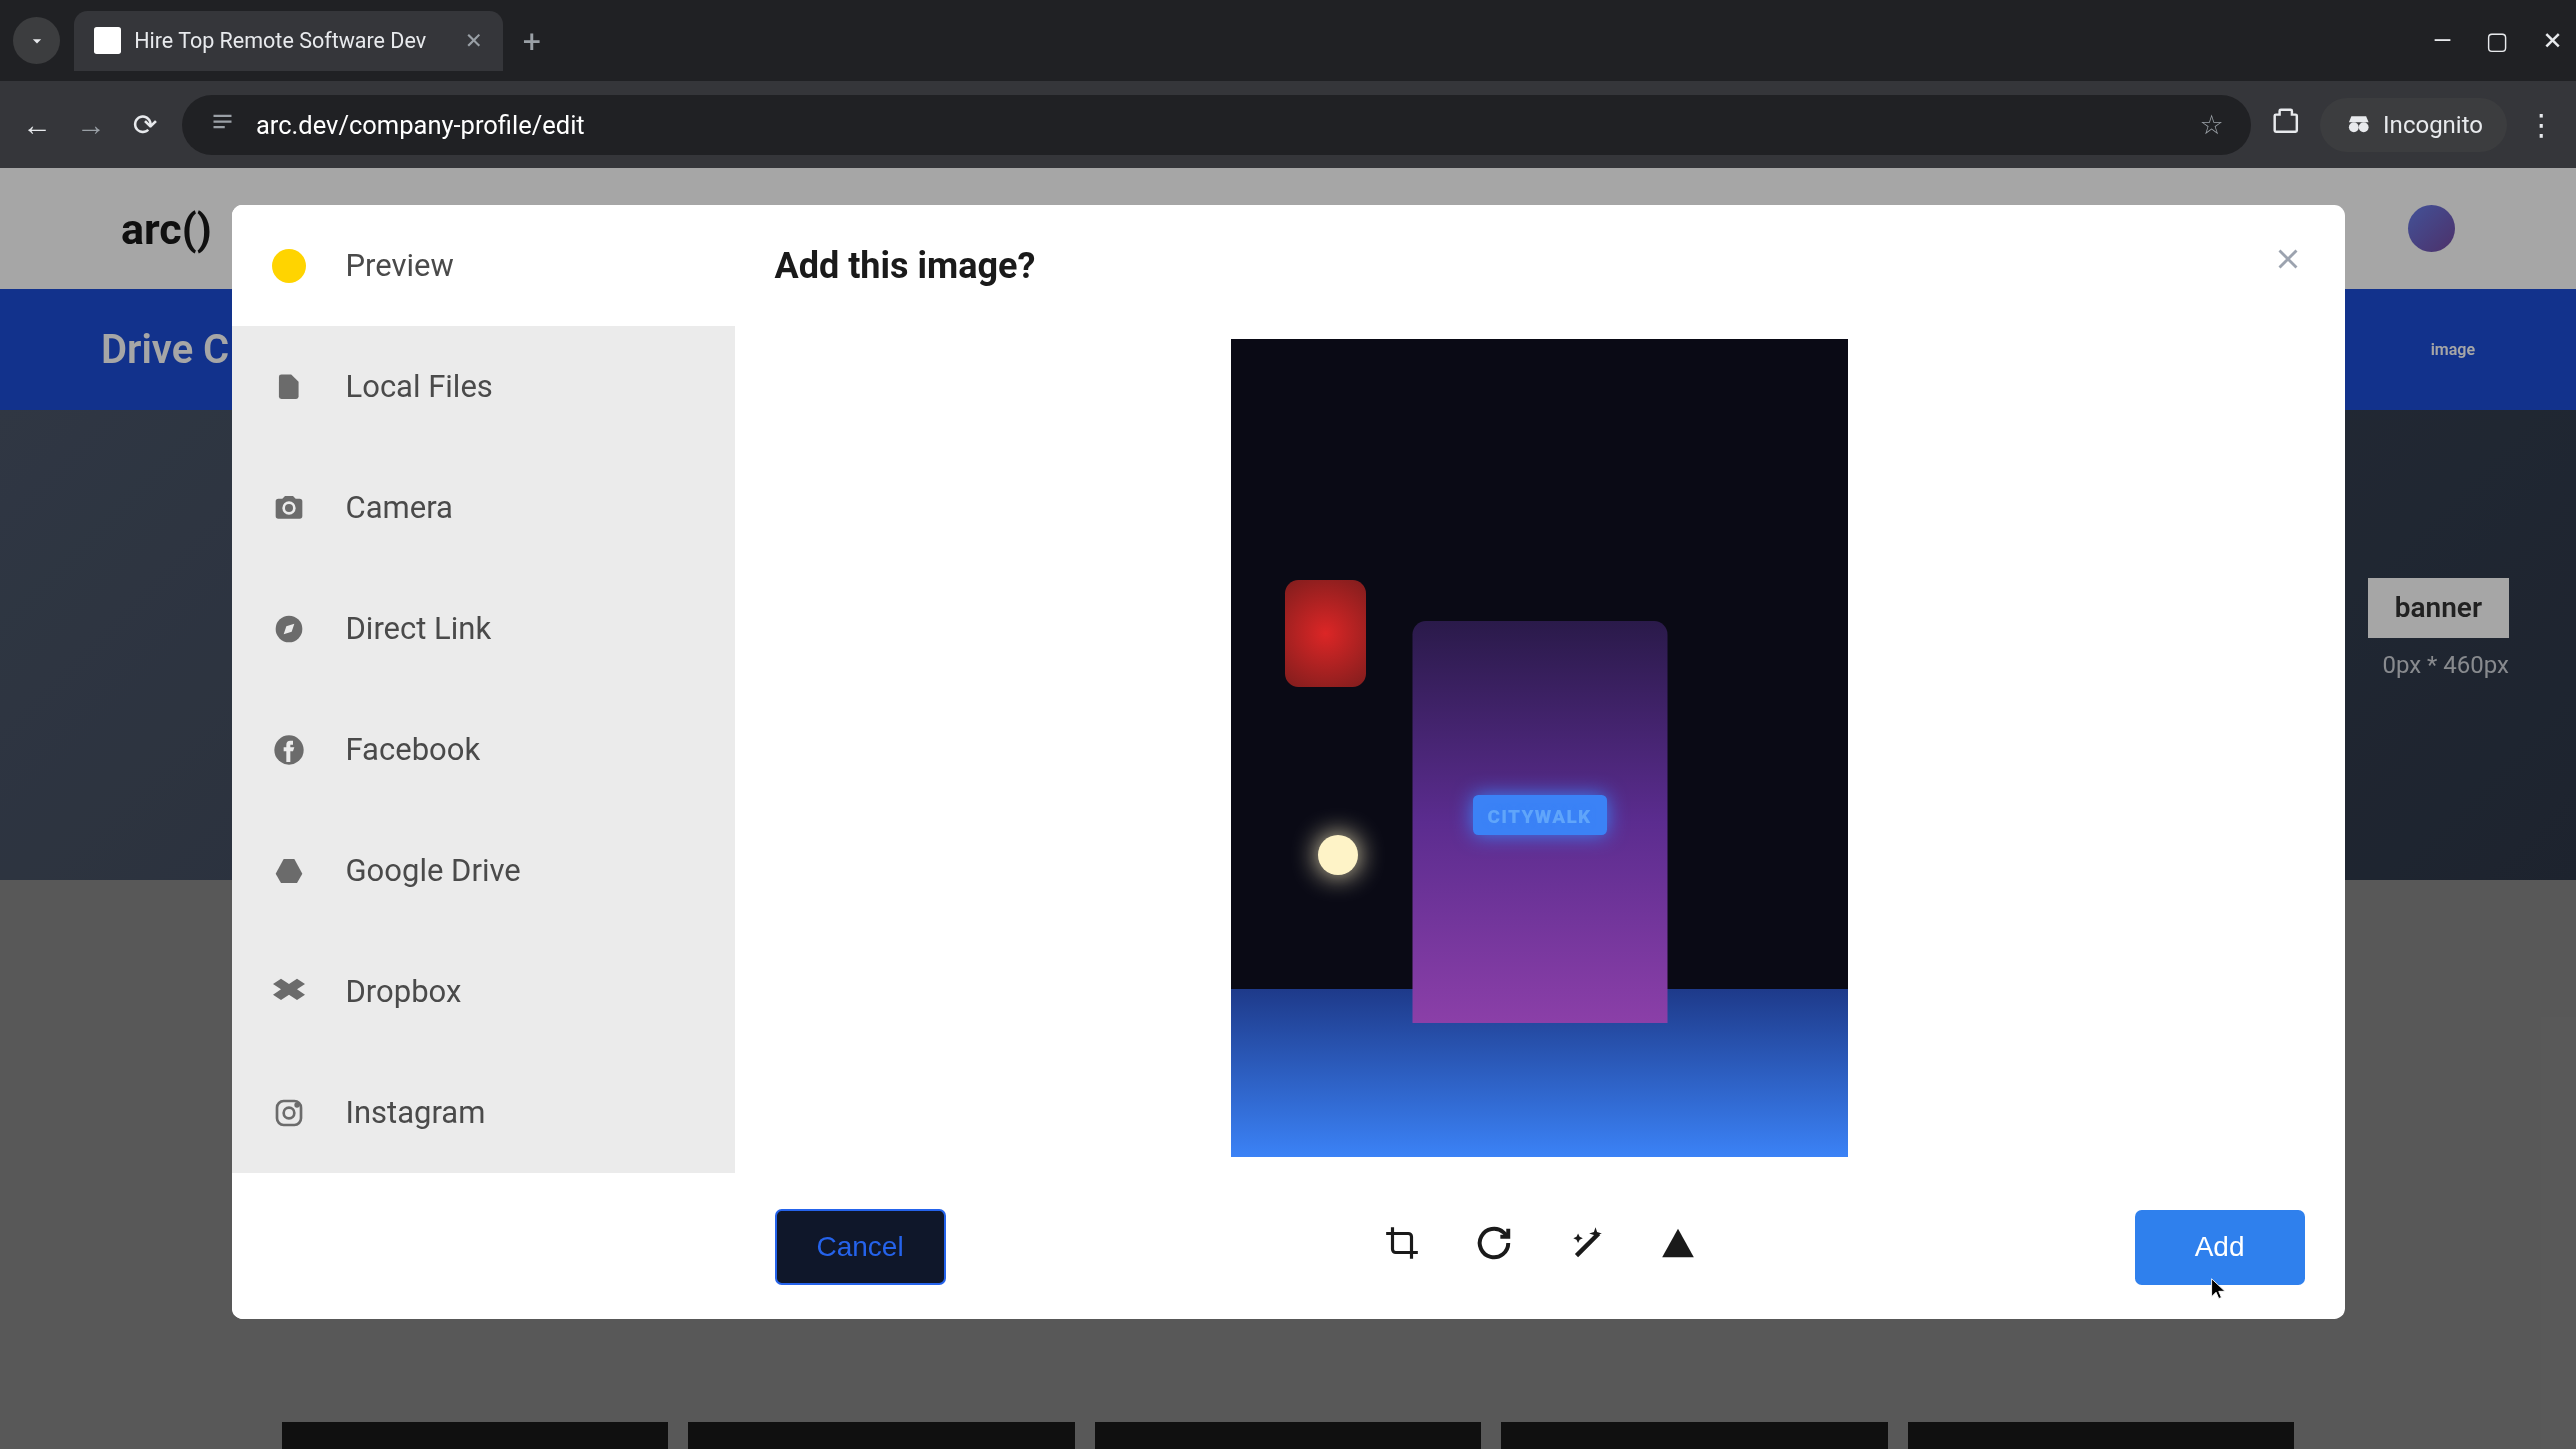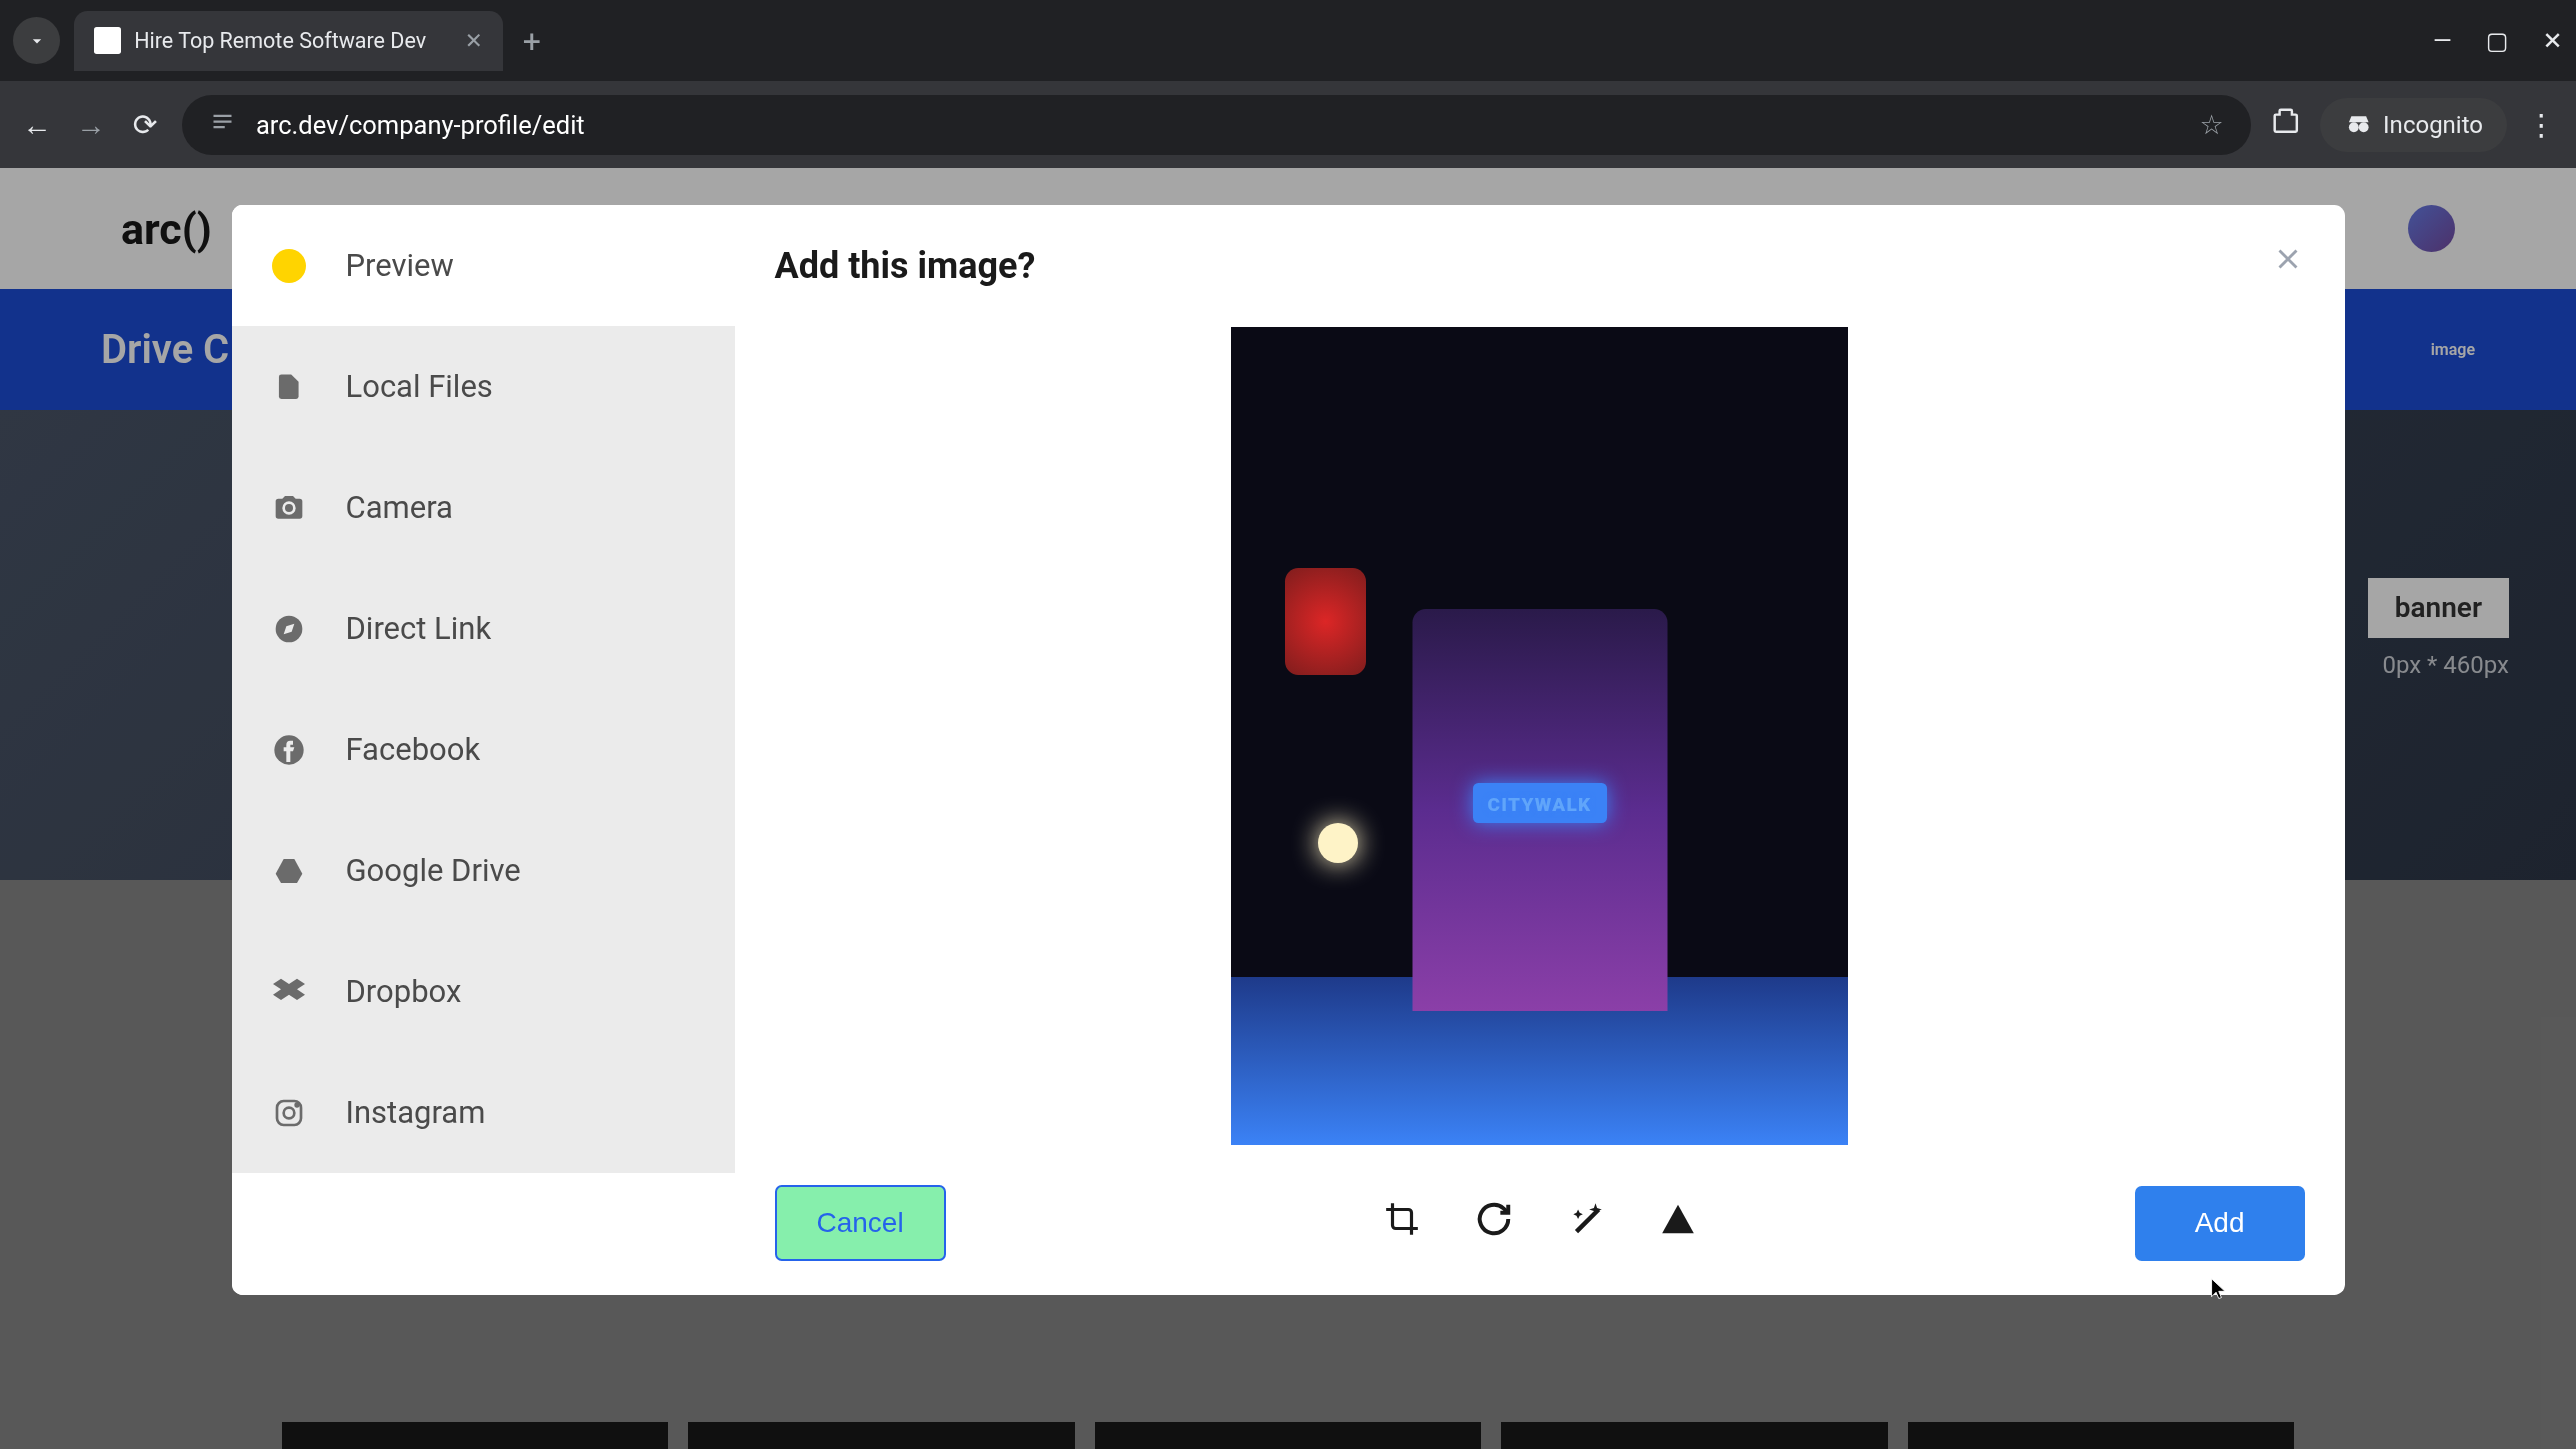--- a/index.html
+++ b/index.html
@@ -256,20 +256,21 @@
       color: #4a4a4a;
     }
 
     
     .modal-main {
       flex: 1;
       display: flex;
       flex-direction: column;
       padding: 40px 40px 34px 40px;
       position: relative;
+      gap: 12px;
     }
     .modal-title {
       font-size: 36px;
       font-weight: 700;
       color: #1a1a1a;
     }
     .close-btn {
       position: absolute;
       top: 34px;
       right: 40px;
@@ -353,21 +354,21 @@
     }
 
     
     .modal-footer {
       display: flex;
       align-items: center;
       gap: 27px;
     }
     .cancel-btn {
       border: 2px solid #2563eb;
-      background: #86efac;
+      background: #0f172a;
       color: #2563eb;
       font-size: 28px;
       padding: 20px 40px;
       border-radius: 6.7px;
       cursor: pointer;
     }
     .edit-tools {
       display: flex;
       gap: 54px;
       margin: 0 auto;

